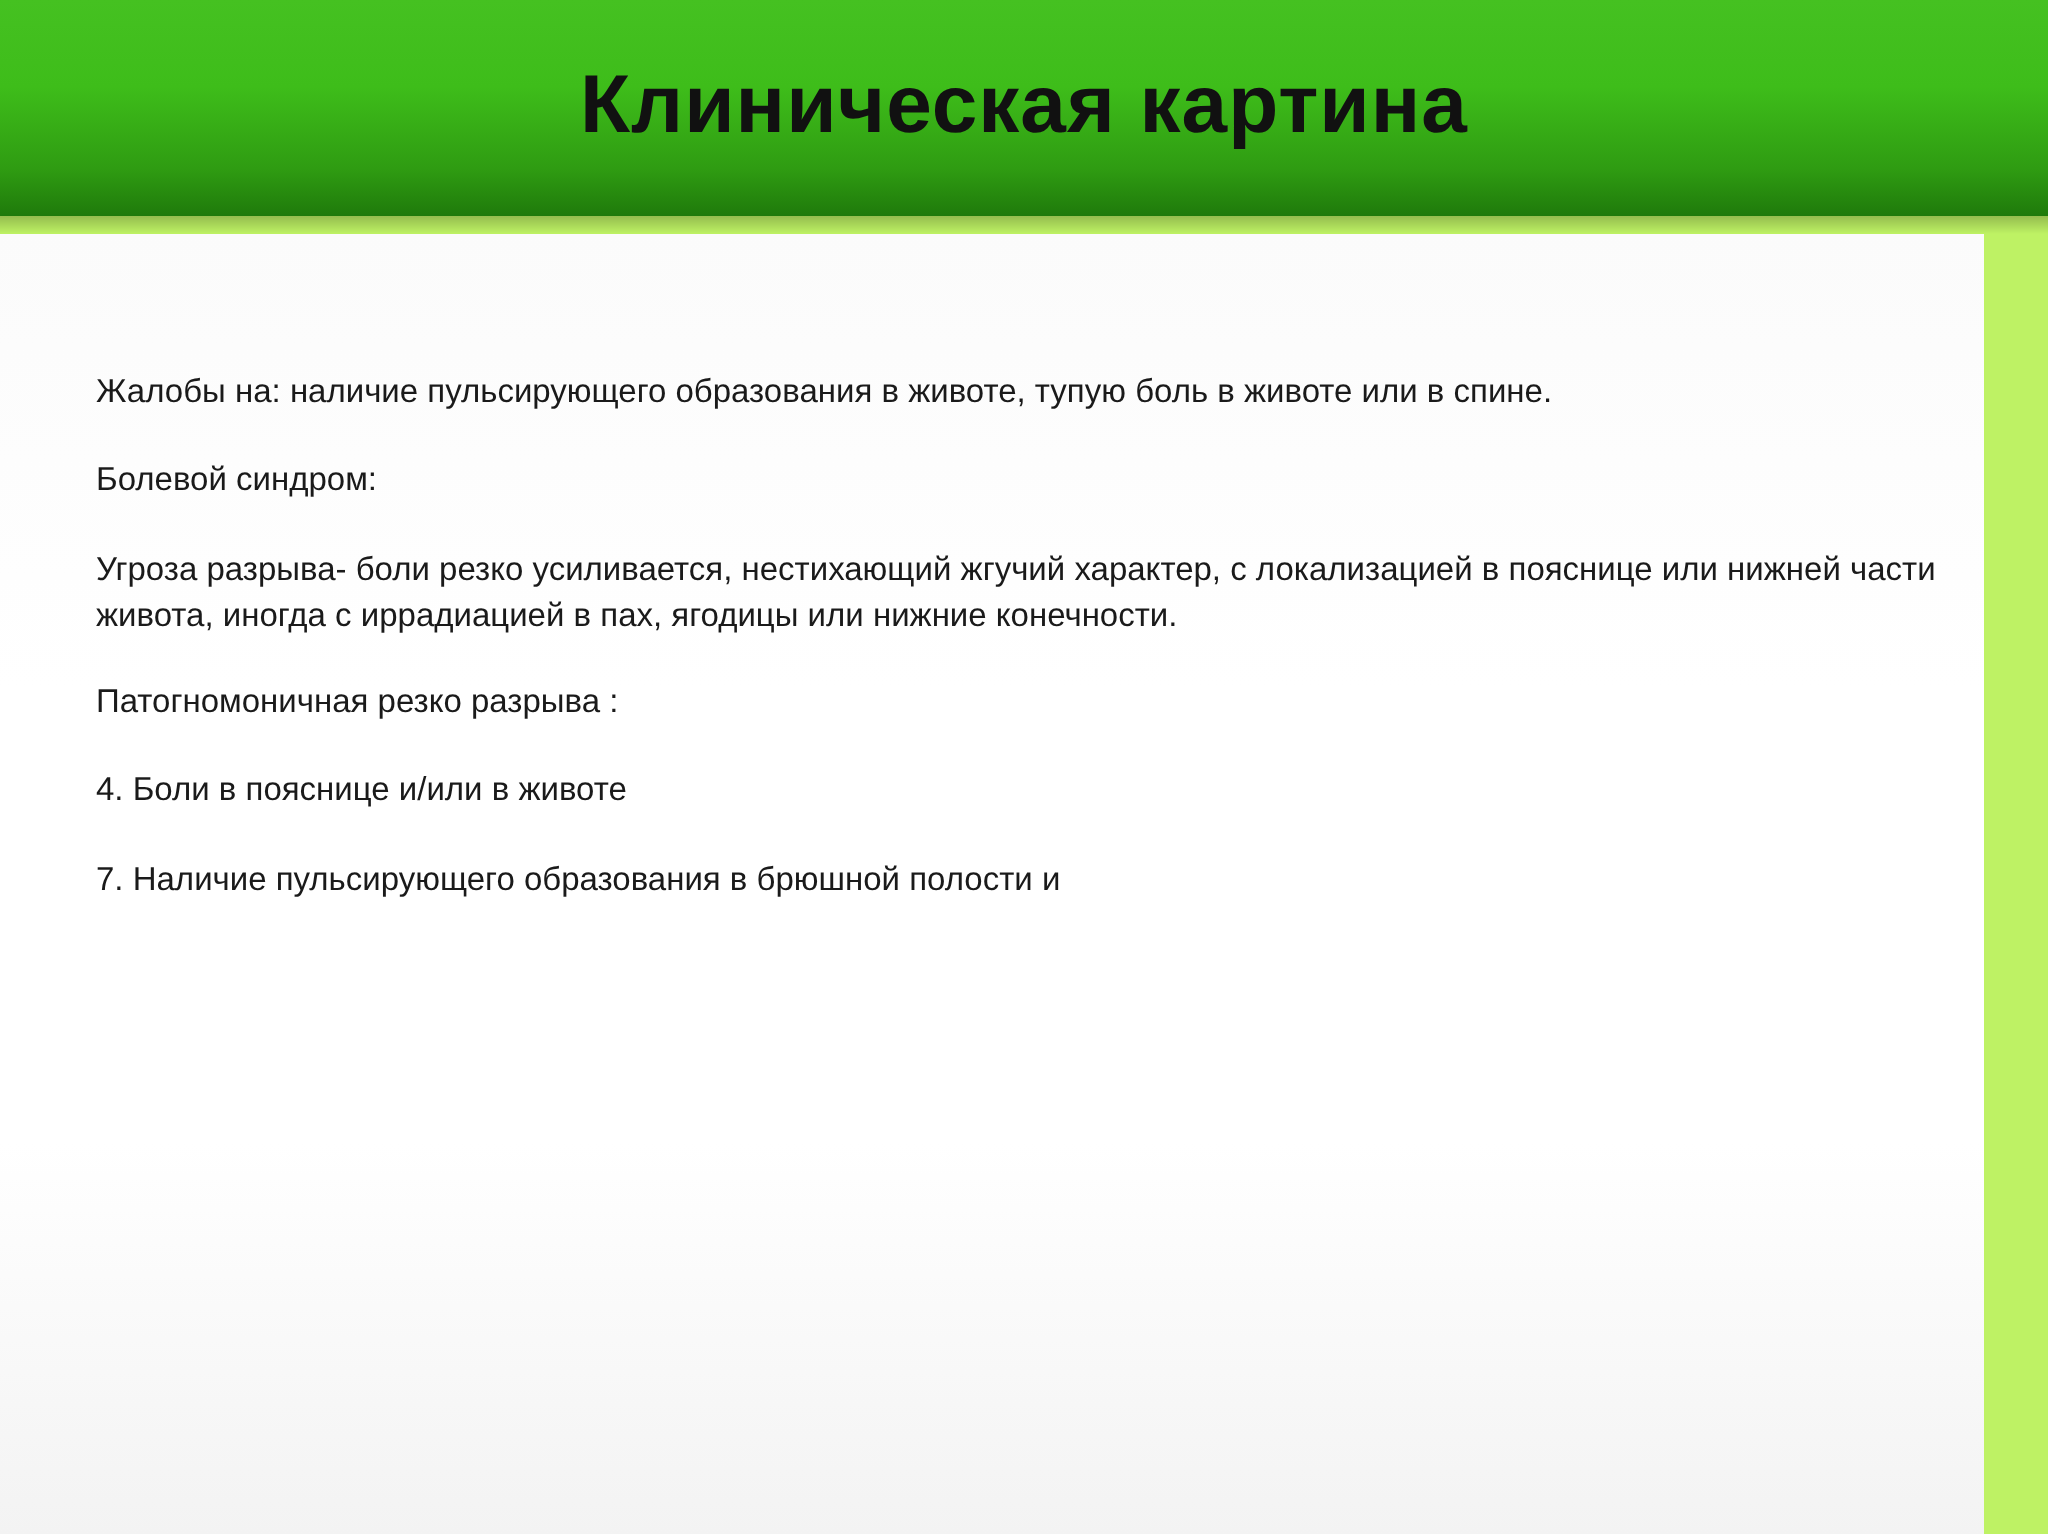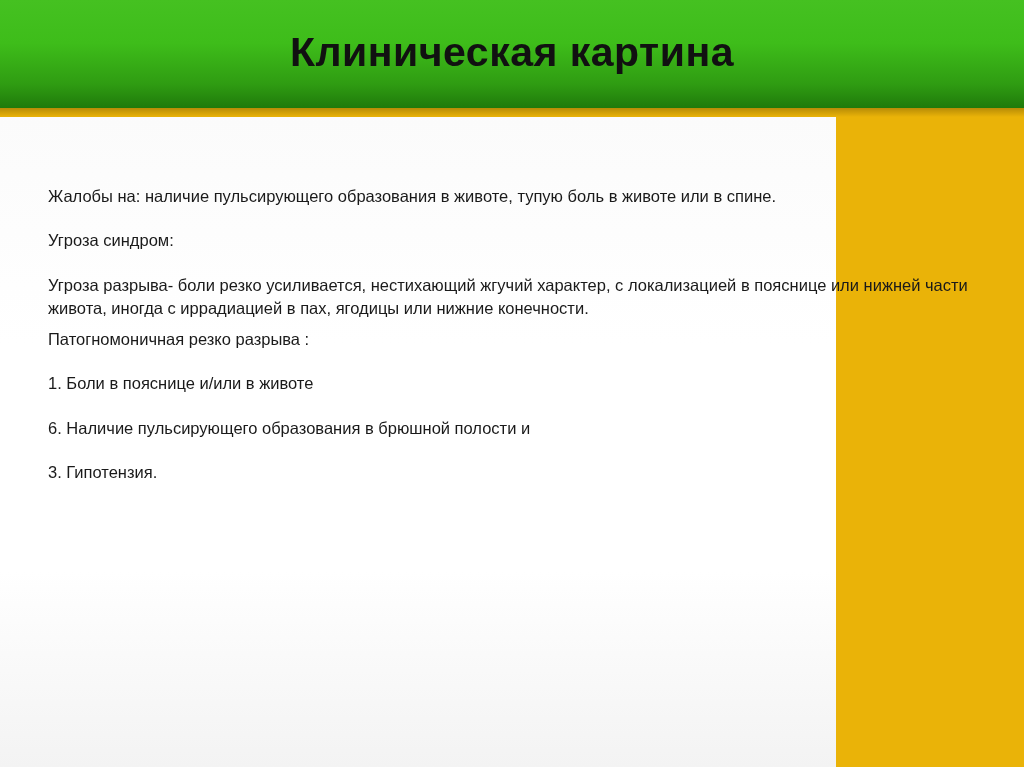--- a/index.html
+++ b/index.html
@@ -10,21 +10,21 @@
     width: 1024px;
     height: 767px;
     background: #ffffff;
     font-family: "Liberation Sans", sans-serif;
     overflow: hidden;
   }
   .slide {
     position: relative;
     width: 1024px;
     height: 767px;
-    background: #eab308;
+    background: #bef264;
     box-sizing: border-box;
   }
   .title-band {
     position: absolute;
     top: 0;
     left: 0;
     width: 1024px;
     height: 108px;
     background: linear-gradient(to bottom, #45c121 0%, #3ebd1a 40%, #2f9c12 78%, #1f7a0b 100%);
     display: flex;
@@ -46,56 +46,55 @@
     letter-spacing: 0.5px;
     text-align: center;
     line-height: 1;
     margin: 0;
     padding-bottom: 4px;
   }
   .body-area {
     position: absolute;
     top: 117px;
     left: 0;
-    width: 836px;
+    width: 992px;
     height: 650px;
     background: linear-gradient(to bottom, #fbfbfb 0%, #ffffff 35%, #ffffff 70%, #f3f3f3 100%);
   }
   .content {
     position: absolute;
     top: 68px;
     left: 48px;
     width: 930px;
   }
   .para {
     font-size: 16.5px;
     line-height: 1.42;
     color: #1a1a1a;
     margin: 0 0 21px 0;
     text-align: left;
   }
   .para.multi {
-    margin-bottom: 7px;
+    margin-bottom: 19px;
   }
 </style>
 </head>
 <body>
 
 <div class="slide">
 
   <div class="title-band">
     <h1 class="slide-title">Клиническая картина</h1>
   </div>
   <div class="title-band-shadow"></div>
 
   <div class="body-area">
     <div class="content">
       <p class="para">Жалобы на: наличие пульсирующего образования в животе, тупую боль в животе или в спине.</p>
-      <p class="para">Угроза синдром:</p>
+      <p class="para">Болевой синдром:</p>
       <p class="para multi">Угроза разрыва- боли резко усиливается, нестихающий жгучий характер, с локализацией в пояснице или нижней части живота, иногда с иррадиацией в пах, ягодицы или нижние конечности.</p>
       <p class="para">Патогномоничная резко разрыва :</p>
-      <p class="para">1. Боли в пояснице и/или в животе</p>
-      <p class="para">6. Наличие пульсирующего образования в брюшной полости и</p>
-      <p class="para">3. Гипотензия.</p>
+      <p class="para">4. Боли в пояснице и/или в животе</p>
+      <p class="para">7. Наличие пульсирующего образования в брюшной полости и</p>
     </div>
   </div>
 
 </div>
 
 </body></html>

